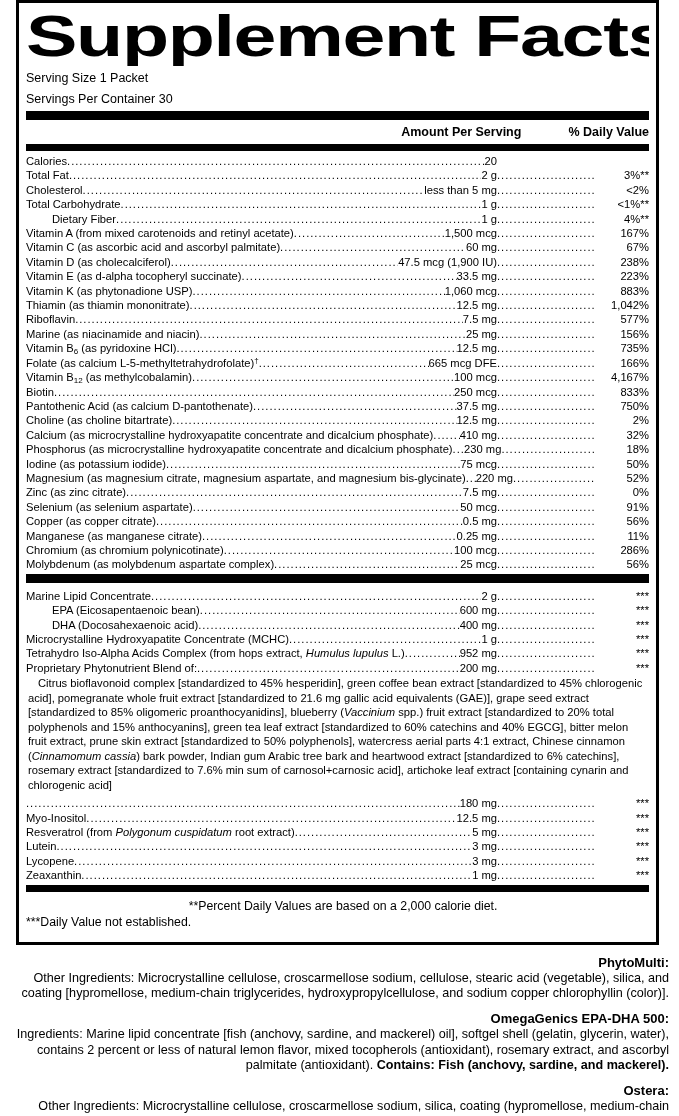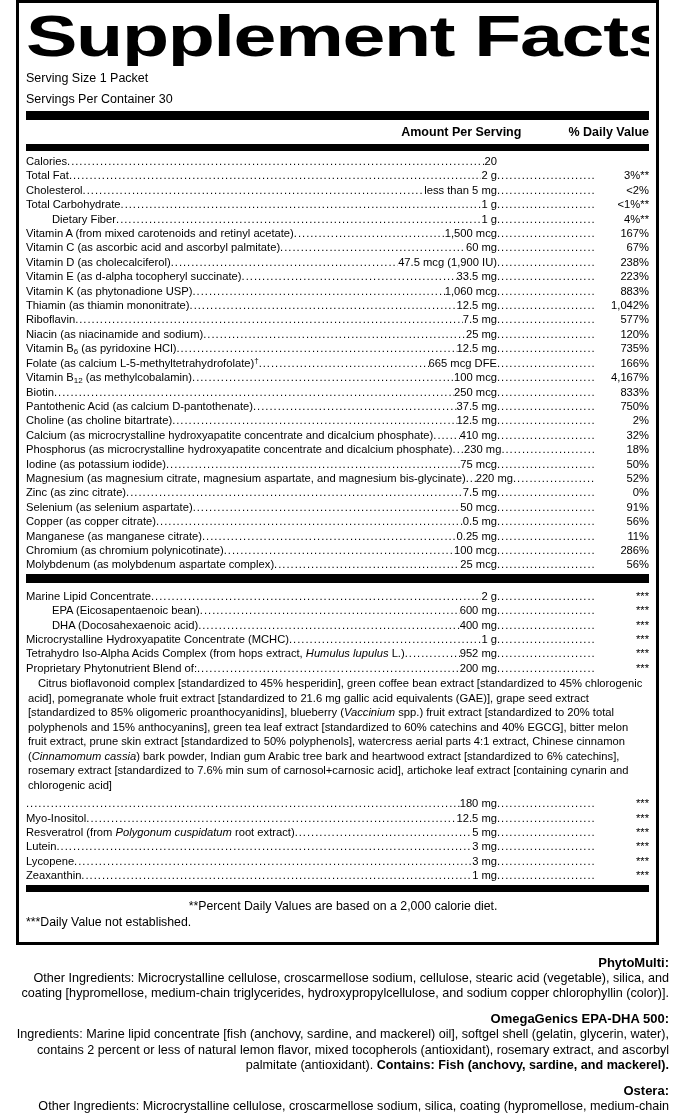--- a/index.html
+++ b/index.html
@@ -162,25 +162,25 @@
         <span class="dv">1,042%</span>
       </div>
       <div class="row">
         <span class="nm"><span>Riboflavin</span></span>
         <span class="lead"></span>
         <span class="amt">7.5 mg</span>
         <span class="lead lead2"></span>
         <span class="dv">577%</span>
       </div>
       <div class="row">
-        <span class="nm"><span>Niacin (as niacinamide and sodium)</span></span>
+        <span class="nm"><span>Marine (as niacinamide and niacin)</span></span>
         <span class="lead"></span>
         <span class="amt">25 mg</span>
         <span class="lead lead2"></span>
-        <span class="dv">120%</span>
+        <span class="dv">156%</span>
       </div>
       <div class="row">
         <span class="nm"><span>Vitamin B</span><sub>6</sub><span> (as pyridoxine HCl)</span></span>
         <span class="lead"></span>
         <span class="amt">12.5 mg</span>
         <span class="lead lead2"></span>
         <span class="dv">735%</span>
       </div>
       <div class="row">
         <span class="nm"><span>Folate (as calcium L-5-methyltetrahydrofolate)</span><sup>†</sup></span>

